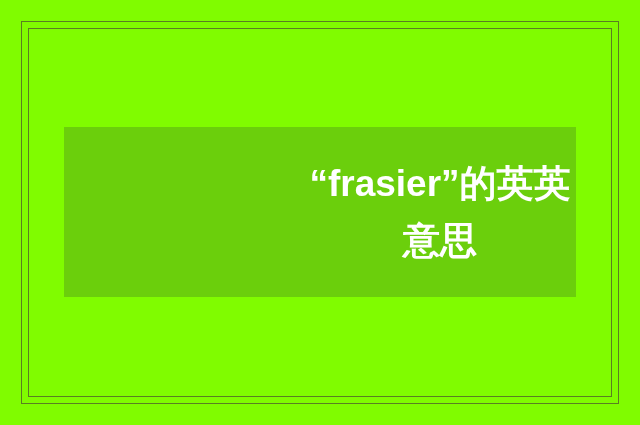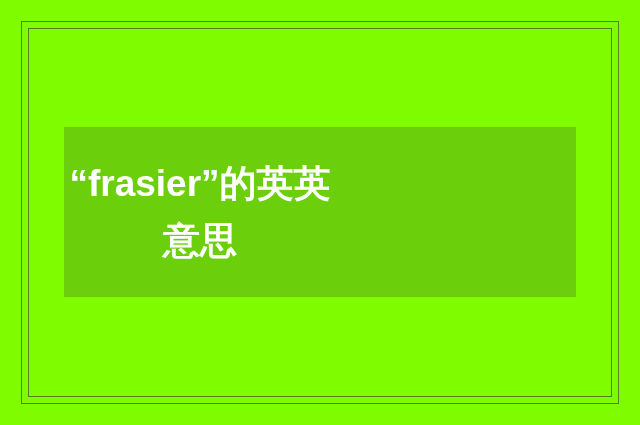--- a/index.html
+++ b/index.html
@@ -49,21 +49,21 @@
   
   .panel {
     position: absolute;
     left: 64px;
     top: 127px;
     width: 512px;
     height: 170px;
     background: #6bcf0c;
     display: flex;
     align-items: center;
-    justify-content: flex-start;
+    justify-content: flex-end;
     box-sizing: border-box;
   }
 
   .panel-title {
     color: #ffffff;
     font-family: "Liberation Sans", "DejaVu Sans", sans-serif;
     font-weight: bold;
     font-size: 37px;
     line-height: 57px;
     text-align: center;

